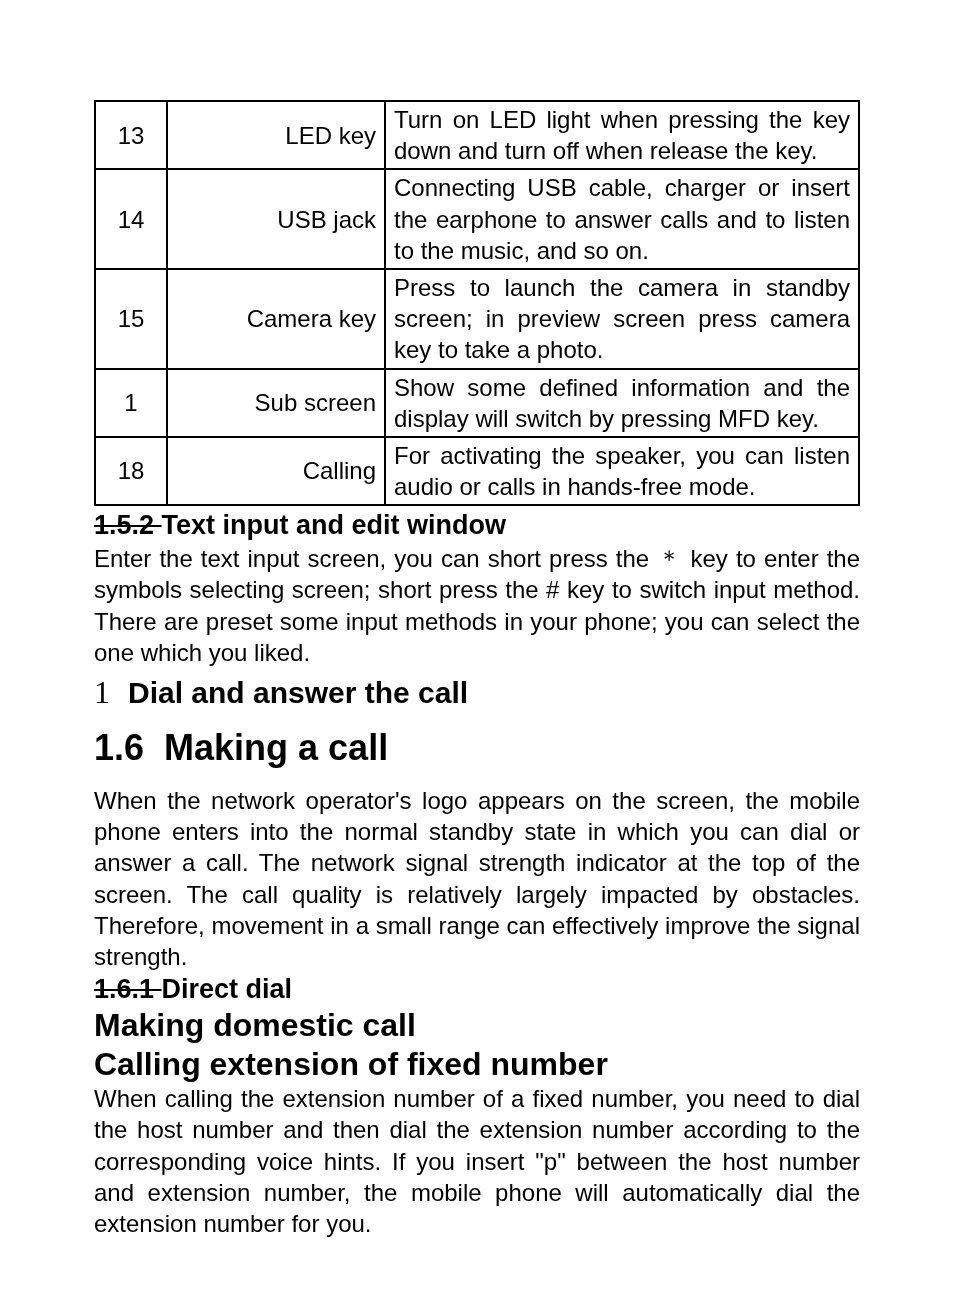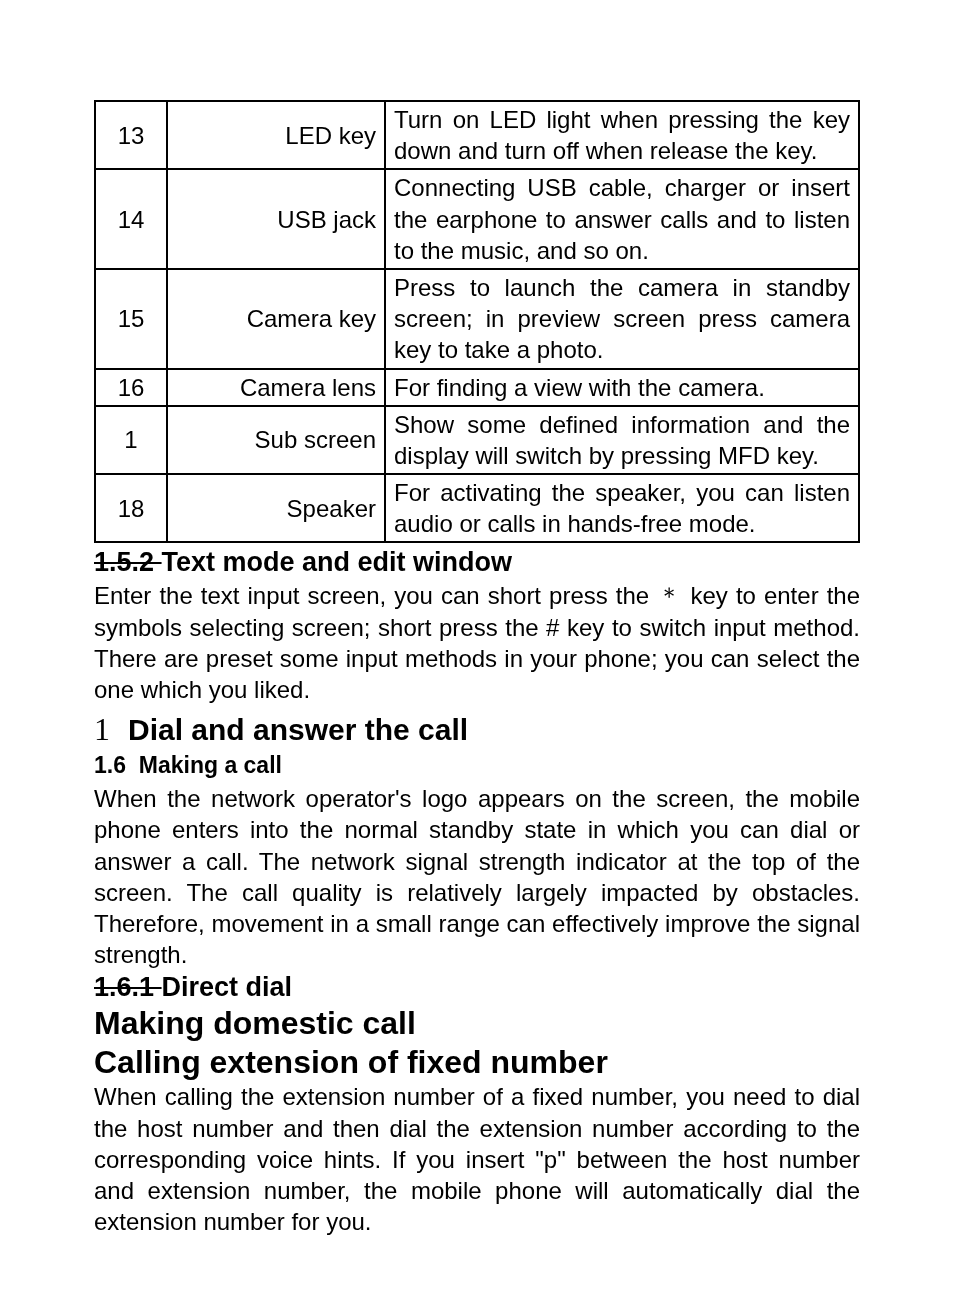--- a/index.html
+++ b/index.html
@@ -58,23 +58,23 @@
     font-weight: bold;
     margin: 6px 0 2px 0;
   }
   .h1-line .chnum {
     font-family: "Times New Roman", serif;
     font-weight: normal;
     font-size: 32px;
     margin-right: 18px;
   }
   .h-sec {
-    font-size: 23px;
+    font-size: 36px;
     font-weight: bold;
-    margin: 4px 0;
+    margin: 16px 0;
   }
   .bold-line {
     font-size: 32px;
     font-weight: bold;
     margin: 2px 0 0 0;
   }
   .snd {
     font-weight: bold;
   }
 </style>
@@ -94,39 +94,34 @@
           <td class="num">14</td>
           <td class="name">USB jack</td>
           <td class="desc">Connecting USB cable, charger or insert the earphone to answer calls and to listen to the music, and so on.</td>
         </tr>
         <tr>
           <td class="num">15</td>
           <td class="name">Camera key</td>
           <td class="desc">Press to launch the camera in standby screen; in preview screen press camera key to take a photo.</td>
         </tr>
         <tr>
-          <td class="num">16</td>
-          <td class="name">Camera lens</td>
-          <td class="desc">For finding a view with the camera.</td>
-        </tr>
-        <tr>
           <td class="num">1</td>
           <td class="name">Sub screen</td>
           <td class="desc">Show some defined information and the display will switch by pressing MFD key.</td>
         </tr>
         <tr>
           <td class="num">18</td>
-          <td class="name">Speaker</td>
+          <td class="name">Calling</td>
           <td class="desc">For activating the speaker, you can listen audio or calls in hands-free mode.</td>
         </tr>
       </tbody>
   </table>
 
   <div class="h-sub">
-    <span class="numpart">1.5.2 </span><span>Text mode and edit window</span>
+    <span class="numpart">1.5.2 </span><span>Text input and edit window</span>
   </div>
   <p class="para">Enter the text input screen, you can short press the ＊ key to enter the symbols selecting screen; short press the # key to switch input method. There are preset some input methods in your phone; you can select the one which you liked.</p>
 
   <div class="h1-line">
     <span class="chnum">1</span><span>Dial and answer the call</span>
   </div>
 
   <div class="h-sec">
     <span>1.6</span>&nbsp;&nbsp;<span>Making a call</span>
   </div>

